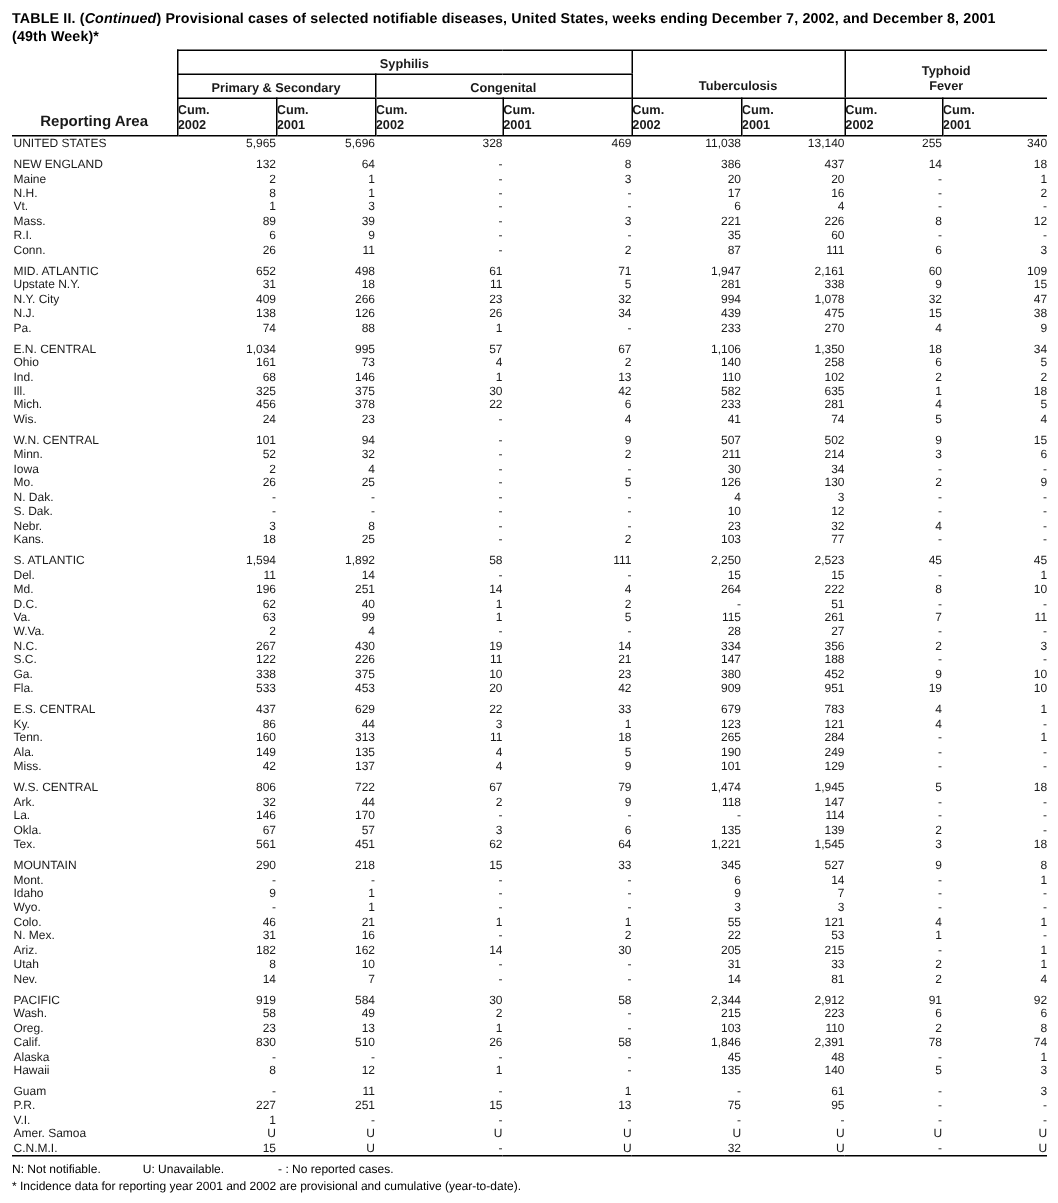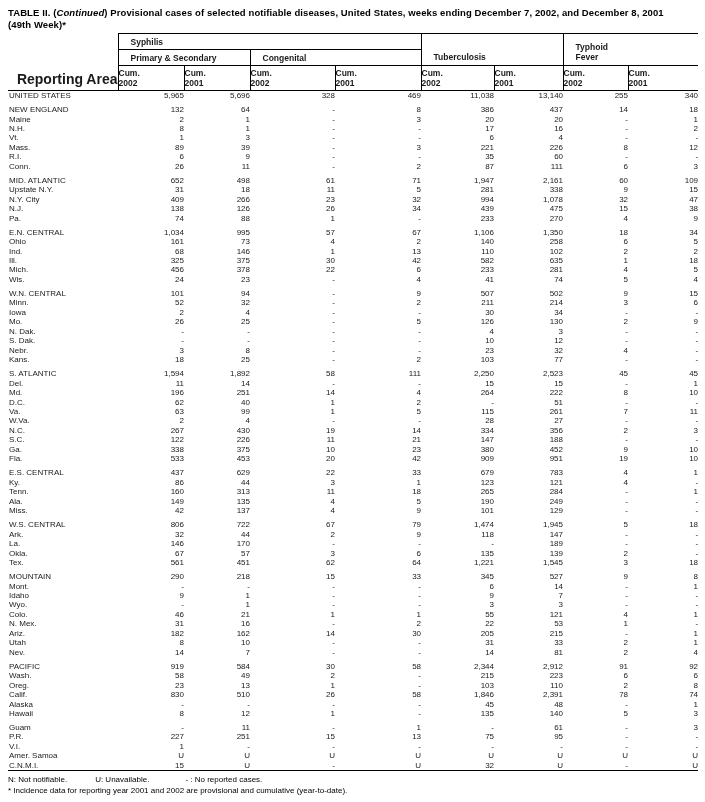--- a/index.html
+++ b/index.html
@@ -23,22 +23,22 @@
   }
   .tbl th,.tbl td{
     margin:0;padding:0;
     font-size:8px;
     color:#1a1a1a;
     white-space:nowrap;
     overflow:hidden;
   }
   
   thead th{font-weight:bold;color:#000;vertical-align:bottom;}
-  th.grp{text-align:left;font-size:8.5px;line-height:10px;padding:3px 0 2px 12px;}
-  th.area-h{text-align:right;font-size:14px;padding-bottom:3px;}
+  th.grp{text-align:center;font-size:8.5px;line-height:10px;padding:3px 0 2px 0;}
+  th.area-h{text-align:center;font-size:10px;padding-bottom:3px;}
   .b-top{border-top:1px solid #000;}
   .b-left{border-left:1px solid #000;}
   .b-bot{border-bottom:1px solid #000;}
   .b-thick{border-bottom:1.5px solid #000;}
   th.cum{text-align:left;font-size:8.5px;line-height:9.5px;padding:3px 0 2px 0;}
   th.mid{vertical-align:bottom;padding-bottom:3px;}
   
   tbody td{height:9.45px;line-height:9.45px;}
   td.area{text-align:left;padding-left:1px;}
   td.num{text-align:right;}
@@ -634,21 +634,21 @@
           <td class="num c6">-</td>
           <td class="num c7">-</td>
         </tr>
         <tr>
           <td class="area">La.</td>
           <td class="num c0">146</td>
           <td class="num c1">170</td>
           <td class="num c2">-</td>
           <td class="num c3">-</td>
           <td class="num c4">-</td>
-          <td class="num c5">189</td>
+          <td class="num c5">114</td>
           <td class="num c6">-</td>
           <td class="num c7">-</td>
         </tr>
         <tr>
           <td class="area">Okla.</td>
           <td class="num c0">67</td>
           <td class="num c1">57</td>
           <td class="num c2">3</td>
           <td class="num c3">6</td>
           <td class="num c4">135</td>

